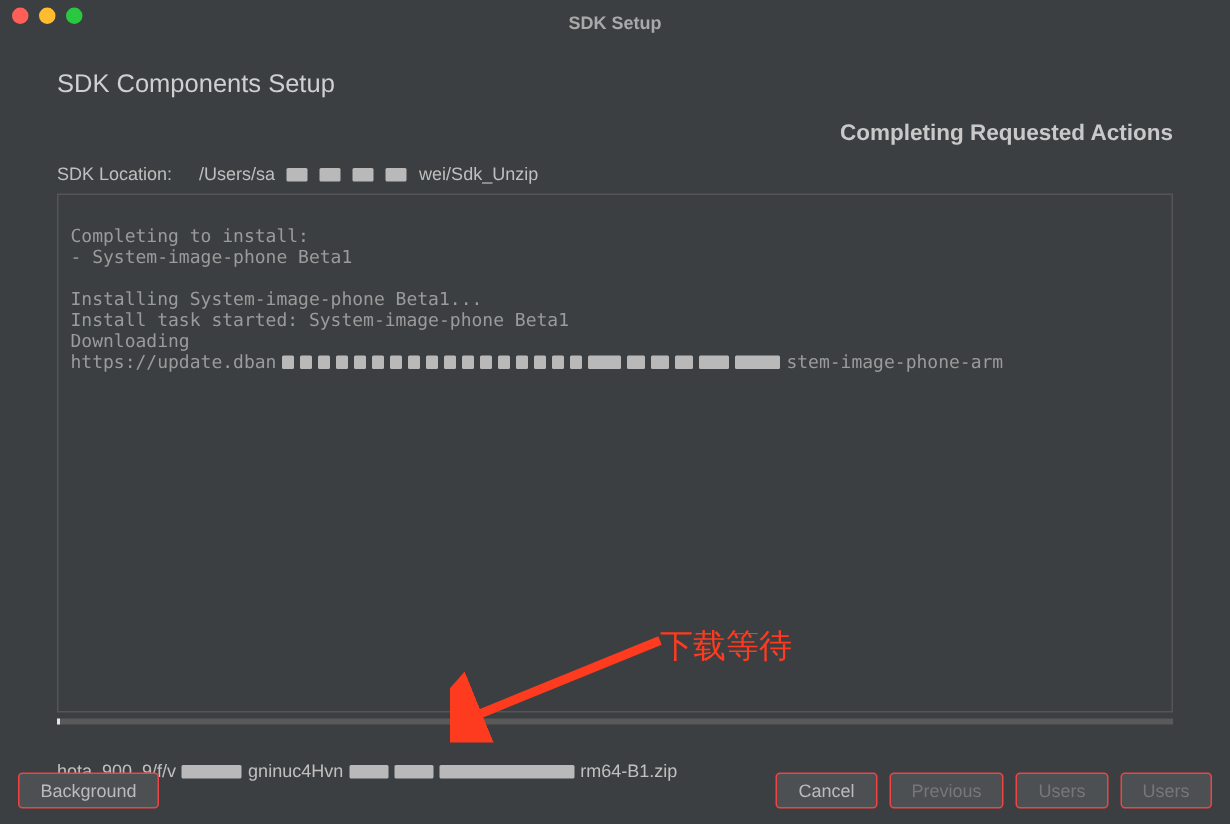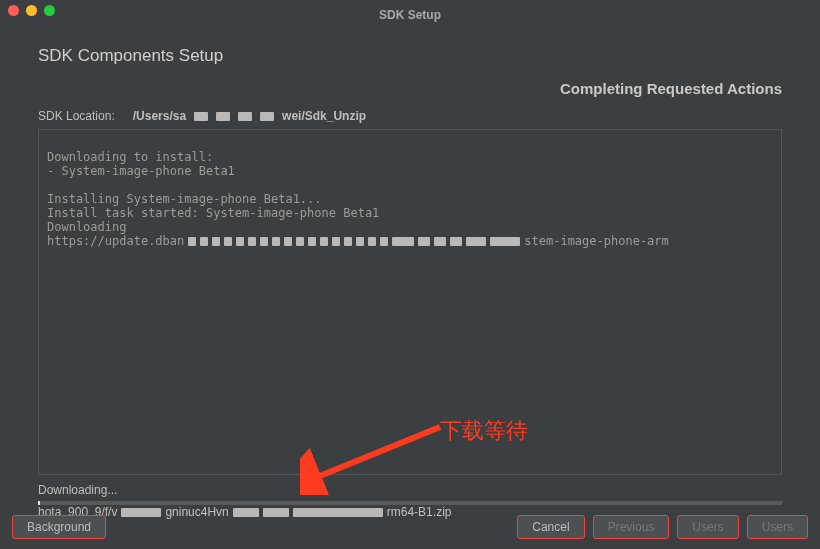--- a/index.html
+++ b/index.html
@@ -12,21 +12,21 @@
   .tl-close { background: #ff5f57; }
   .tl-min  { background: #ffbd2e; }
   .tl-max  { background: #28c940; }
   .titlebar-title { width: 100%; text-align: center; font-size: 12px; color: #a9a9a9; font-weight: 600; }
 
   .content { padding: 14px 38px 0 38px; }
   h1.page-title { font-size: 17px; font-weight: 400; color: #d0d0d0; margin-top: 10px; }
   h2.sub-title { font-size: 15px; font-weight: 700; color: #c9c9c9; margin-top: 14px; text-align: right; }
 
   .row-sdk { display: flex; align-items: flex-end; gap: 18px; margin-top: 12px; font-size: 12px; color: #bfbfbf; }
-  .sdk-path { display: flex; align-items: center; gap: 8px; font-weight: bold; }
+  .sdk-path { display: flex; align-items: center; gap: 8px; }
   .redact { display: inline-block; height: 9px; background: #b9b9b9; border-radius: 1px; }
 
   .console {
     margin-top: 6px;
     width: 744px;
     height: 346px;
     border: 1px solid #555555;
     background: #3c3f41;
     padding: 6px 8px;
     font-family: Menlo, Consolas, monospace;
@@ -35,21 +35,21 @@
     color: #9b9b9b;
     white-space: pre;
     overflow: hidden;
     position: relative;
   }
   .url-line { display: flex; align-items: center; gap: 4px; flex-wrap: nowrap; text-align: center; }
 
   .status-label { font-size: 12px; color: #bfbfbf; margin-top: 8px; }
   .progress-track { width: 744px; height: 4px; background: #595959; margin-top: 4px; position: relative; }
   .progress-fill { height: 100%; background: #e3e3e3; width: 2px; }
-  .file-line { font-size: 12px; color: #c0c0c0; margin-top: 0; display: flex; align-items: center; gap: 4px; }
+  .file-line { font-size: 12px; color: #c0c0c0; margin-top: 24px; display: flex; align-items: center; gap: 4px; }
 
   .footer { position: absolute; bottom: 10px; left: 0; right: 0; display: flex; align-items: center; padding: 0 12px; }
   .btn {
     background: #4c5052;
     border: 1px solid #ef4444;
     color: #bbbbbb;
     font-size: 12px;
     padding: 4px 14px;
     border-radius: 3px;
     cursor: pointer;
@@ -83,30 +83,29 @@
       <span>/Users/sa</span>
       <span class="redact" style="width:14px"></span>
       <span class="redact" style="width:14px"></span>
       <span class="redact" style="width:14px"></span>
       <span class="redact" style="width:14px"></span>
       <span>wei/Sdk_Unzip</span>
     </span>
   </div>
 
   <div class="console">
-<span>Downloading to install:</span>
+<span>Completing to install:</span>
 <span>- System-image-phone Beta1</span>
 <span></span>
 <span>Installing System-image-phone Beta1...</span>
 <span>Install task started: System-image-phone Beta1</span>
 <span>Downloading</span>
 <span class="url-line"><span>https://update.dban</span><span class="redact" style="width:8px"></span> <span class="redact" style="width:8px"></span><span class="redact" style="width:8px"></span><span class="redact" style="width:8px"></span><span class="redact" style="width:8px"></span> <span class="redact" style="width:8px"></span><span class="redact" style="width:8px"></span><span class="redact" style="width:8px"></span><span class="redact" style="width:8px"></span> <span class="redact" style="width:8px"></span><span class="redact" style="width:8px"></span><span class="redact" style="width:8px"></span><span class="redact" style="width:8px"></span> <span class="redact" style="width:8px"></span><span class="redact" style="width:8px"></span><span class="redact" style="width:8px"></span><span class="redact" style="width:8px"></span>  <span class="redact" style="width:22px"></span>     <span class="redact" style="width:12px"></span><span class="redact" style="width:12px"></span><span class="redact" style="width:12px"></span>  <span class="redact" style="width:20px"></span>   <span class="redact" style="width:30px"></span><span>stem-image-phone-arm</span></span>
   </div>
 
-  <div class="status-label">Downloading...</div>
   <div class="progress-track">
     <div class="progress-fill"></div>
   </div>
   <div class="file-line">
     <span>hota_900_9/f/v</span>
     <span class="redact" style="width:40px"></span>
     <span>gninuc4Hvn</span>
     <span class="redact" style="width:26px"></span>
     <span class="redact" style="width:26px"></span>
     <span class="redact" style="width:90px"></span>

